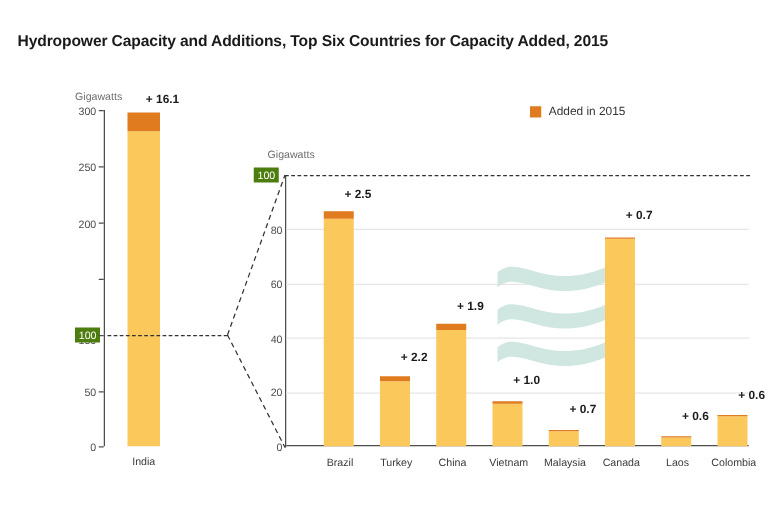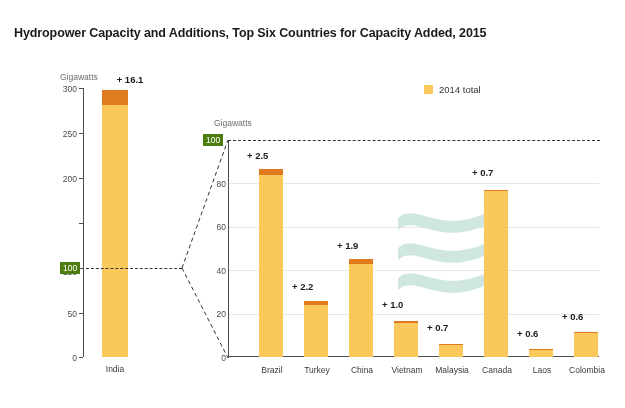--- a/index.html
+++ b/index.html
@@ -55,21 +55,21 @@
     color:#3a3a3a;
     text-align:center;
     white-space:nowrap;
   }
   .add-label{
     position:absolute;
     font-size:9.5px;
     font-weight:bold;
     color:#1a1a1a;
     white-space:nowrap;
-    text-align:left;
+    text-align:right;
   }
   
   .box-100{
     position:absolute;
     background:#4d7c0f;
     color:#ffffff;
     font-size:8.5px;
     padding:1px 3px 1px 3px;
     line-height:10px;
   }
@@ -123,22 +123,22 @@
     pointer-events:none;
   }
 </style>
 </head>
 <body>
 
 <div class="title">Hydropower Capacity and Additions, Top Six Countries for Capacity Added, 2015</div>
 
 <div id="legend">
   <div class="legend-row">
-    <span class="swatch" style="background:#fbc85b;"></span>
-    <span>2014 total</span>
+    <span class="swatch" style="background:#e07b20;"></span>
+    <span>Added in 2015</span>
   </div>
 </div>
 
 <div id="left-panel">
   <div class="axis-unit" style="left:60px;top:72px;">Gigawatts</div>
   <div class="lp-axis-line"></div>
 
   <div class="tick-label" style="left:51px;top:84px;">300</div>
   <div class="tick-mark" style="left:79px;top:88px;"></div>
   <div class="tick-label" style="left:51px;top:129px;">250</div>

